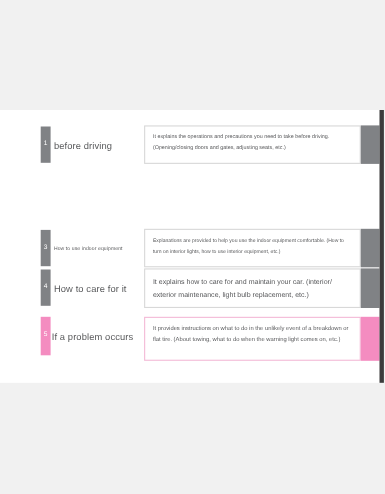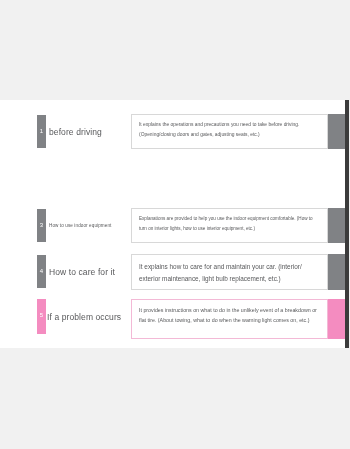--- a/index.html
+++ b/index.html
@@ -45,22 +45,22 @@
   
   .row {
     position: absolute;
     left: 0;
     width: 345px;
     height: 44px;
   }
   .row.r1 { top: 14px; padding-left: 22px; }
   .row.r2 { top: 61px; }
   .row.r3 { top: 108px; }
-  .row.r4 { top: 154px; }
-  .row.r5 { top: 199px; }
+  .row.r4 { top: 144px; }
+  .row.r5 { top: 188px; }
 
   
   .num-bar {
     position: absolute;
     left: 37px;
     top: 1px;
     width: 9px;
     height: 33px;
     background: #808285;
     color: #ffffff;

